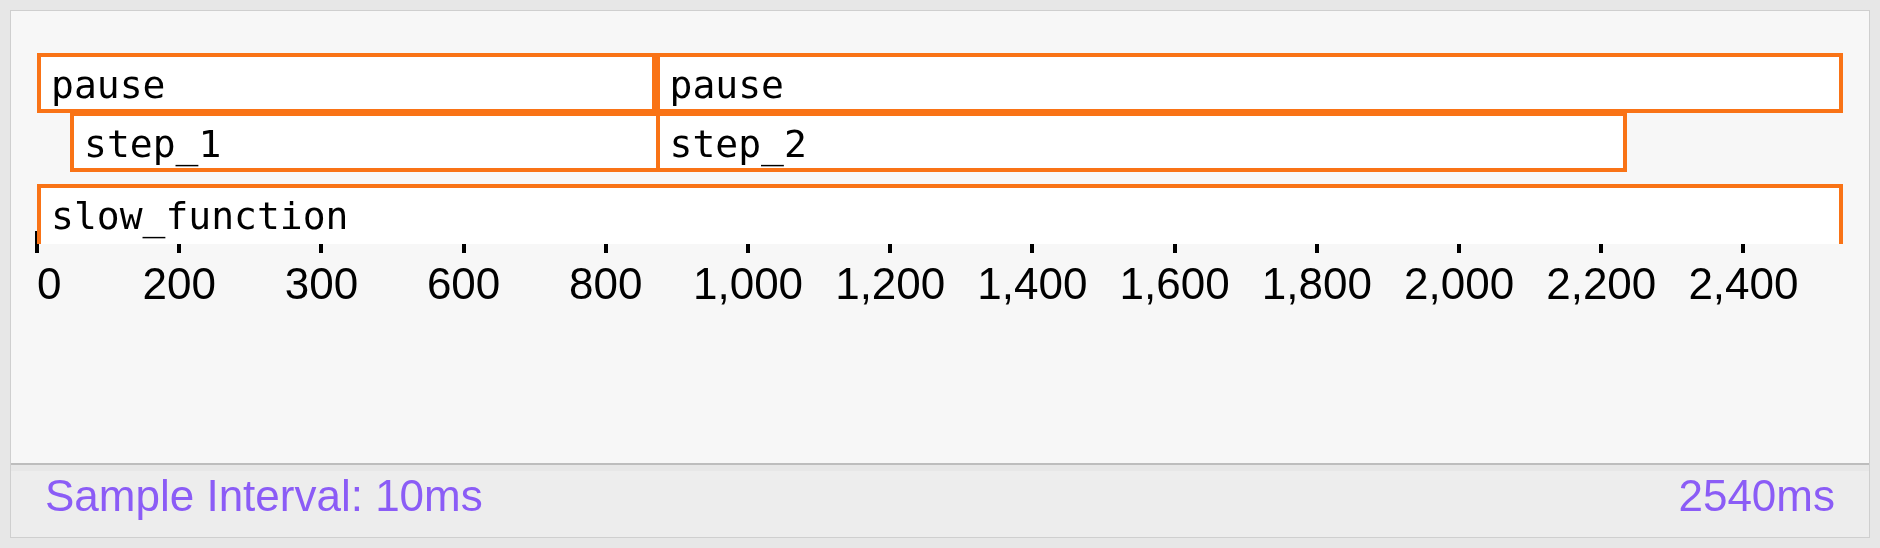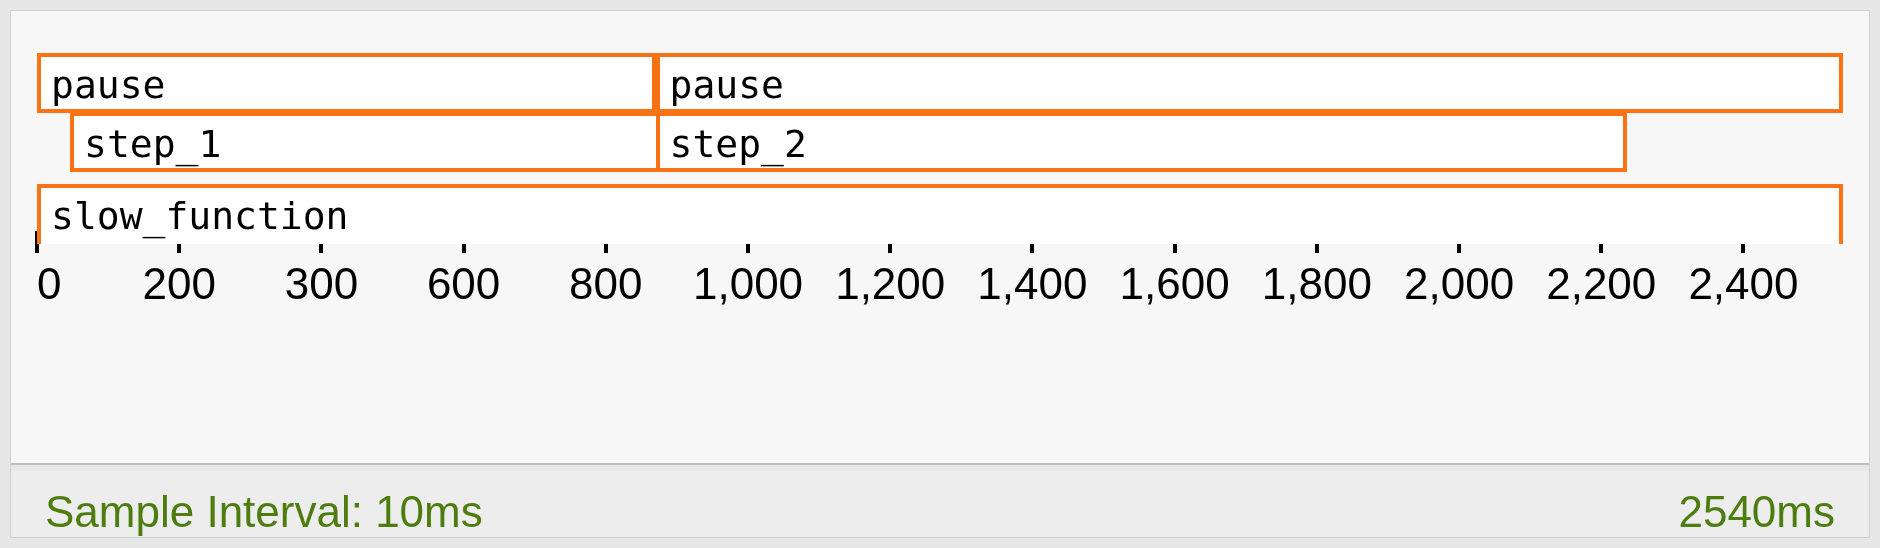--- a/index.html
+++ b/index.html
@@ -86,25 +86,25 @@
     white-space: nowrap;
   }
   .status-bar {
     position: absolute;
     left: 0;
     top: 460px;
     right: 0;
     height: 66px;
     background: #ededed;
     display: flex;
-    align-items: flex-end;
+    align-items: flex-start;
     justify-content: space-between;
     padding: 0 34px;
     font-size: 44px;
-    color: #4d7c0f;
+    color: #8b5cf6;
   }
 </style>
 </head>
 <body>
 
 <div class="outer">
 
   <div class="flame-panel">
     <div class="chart-area" id="chart-area">
 

